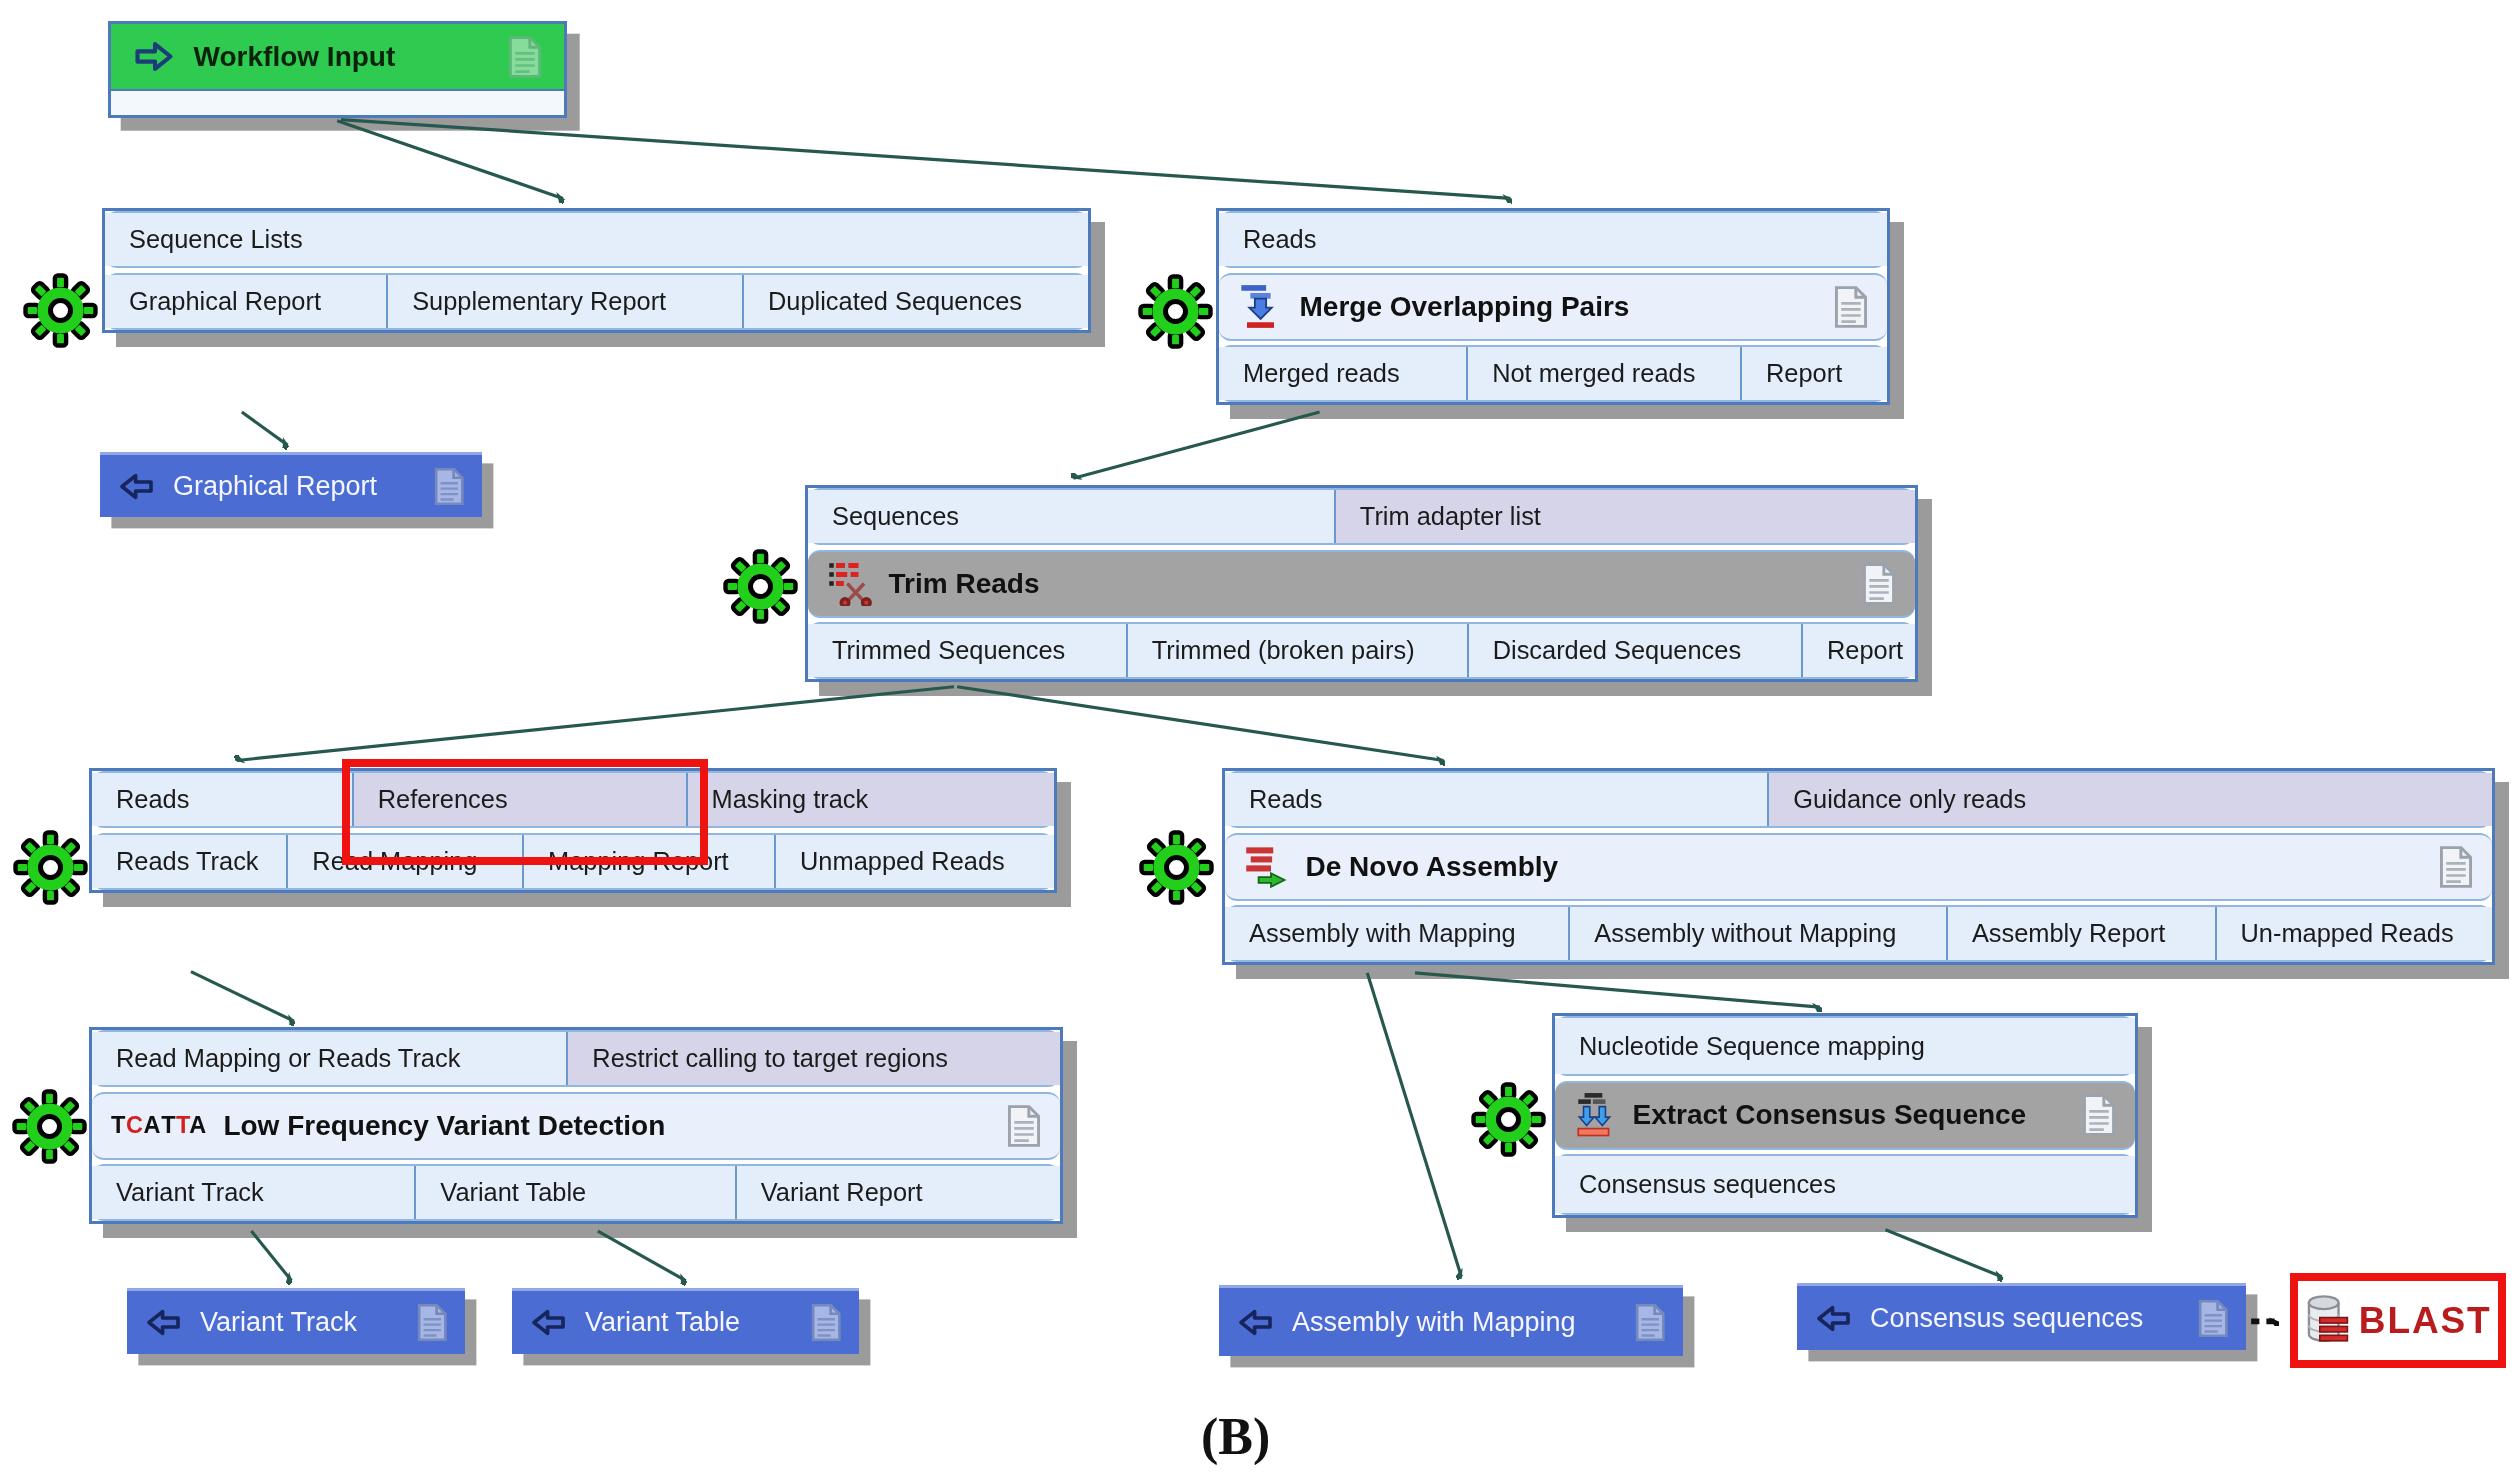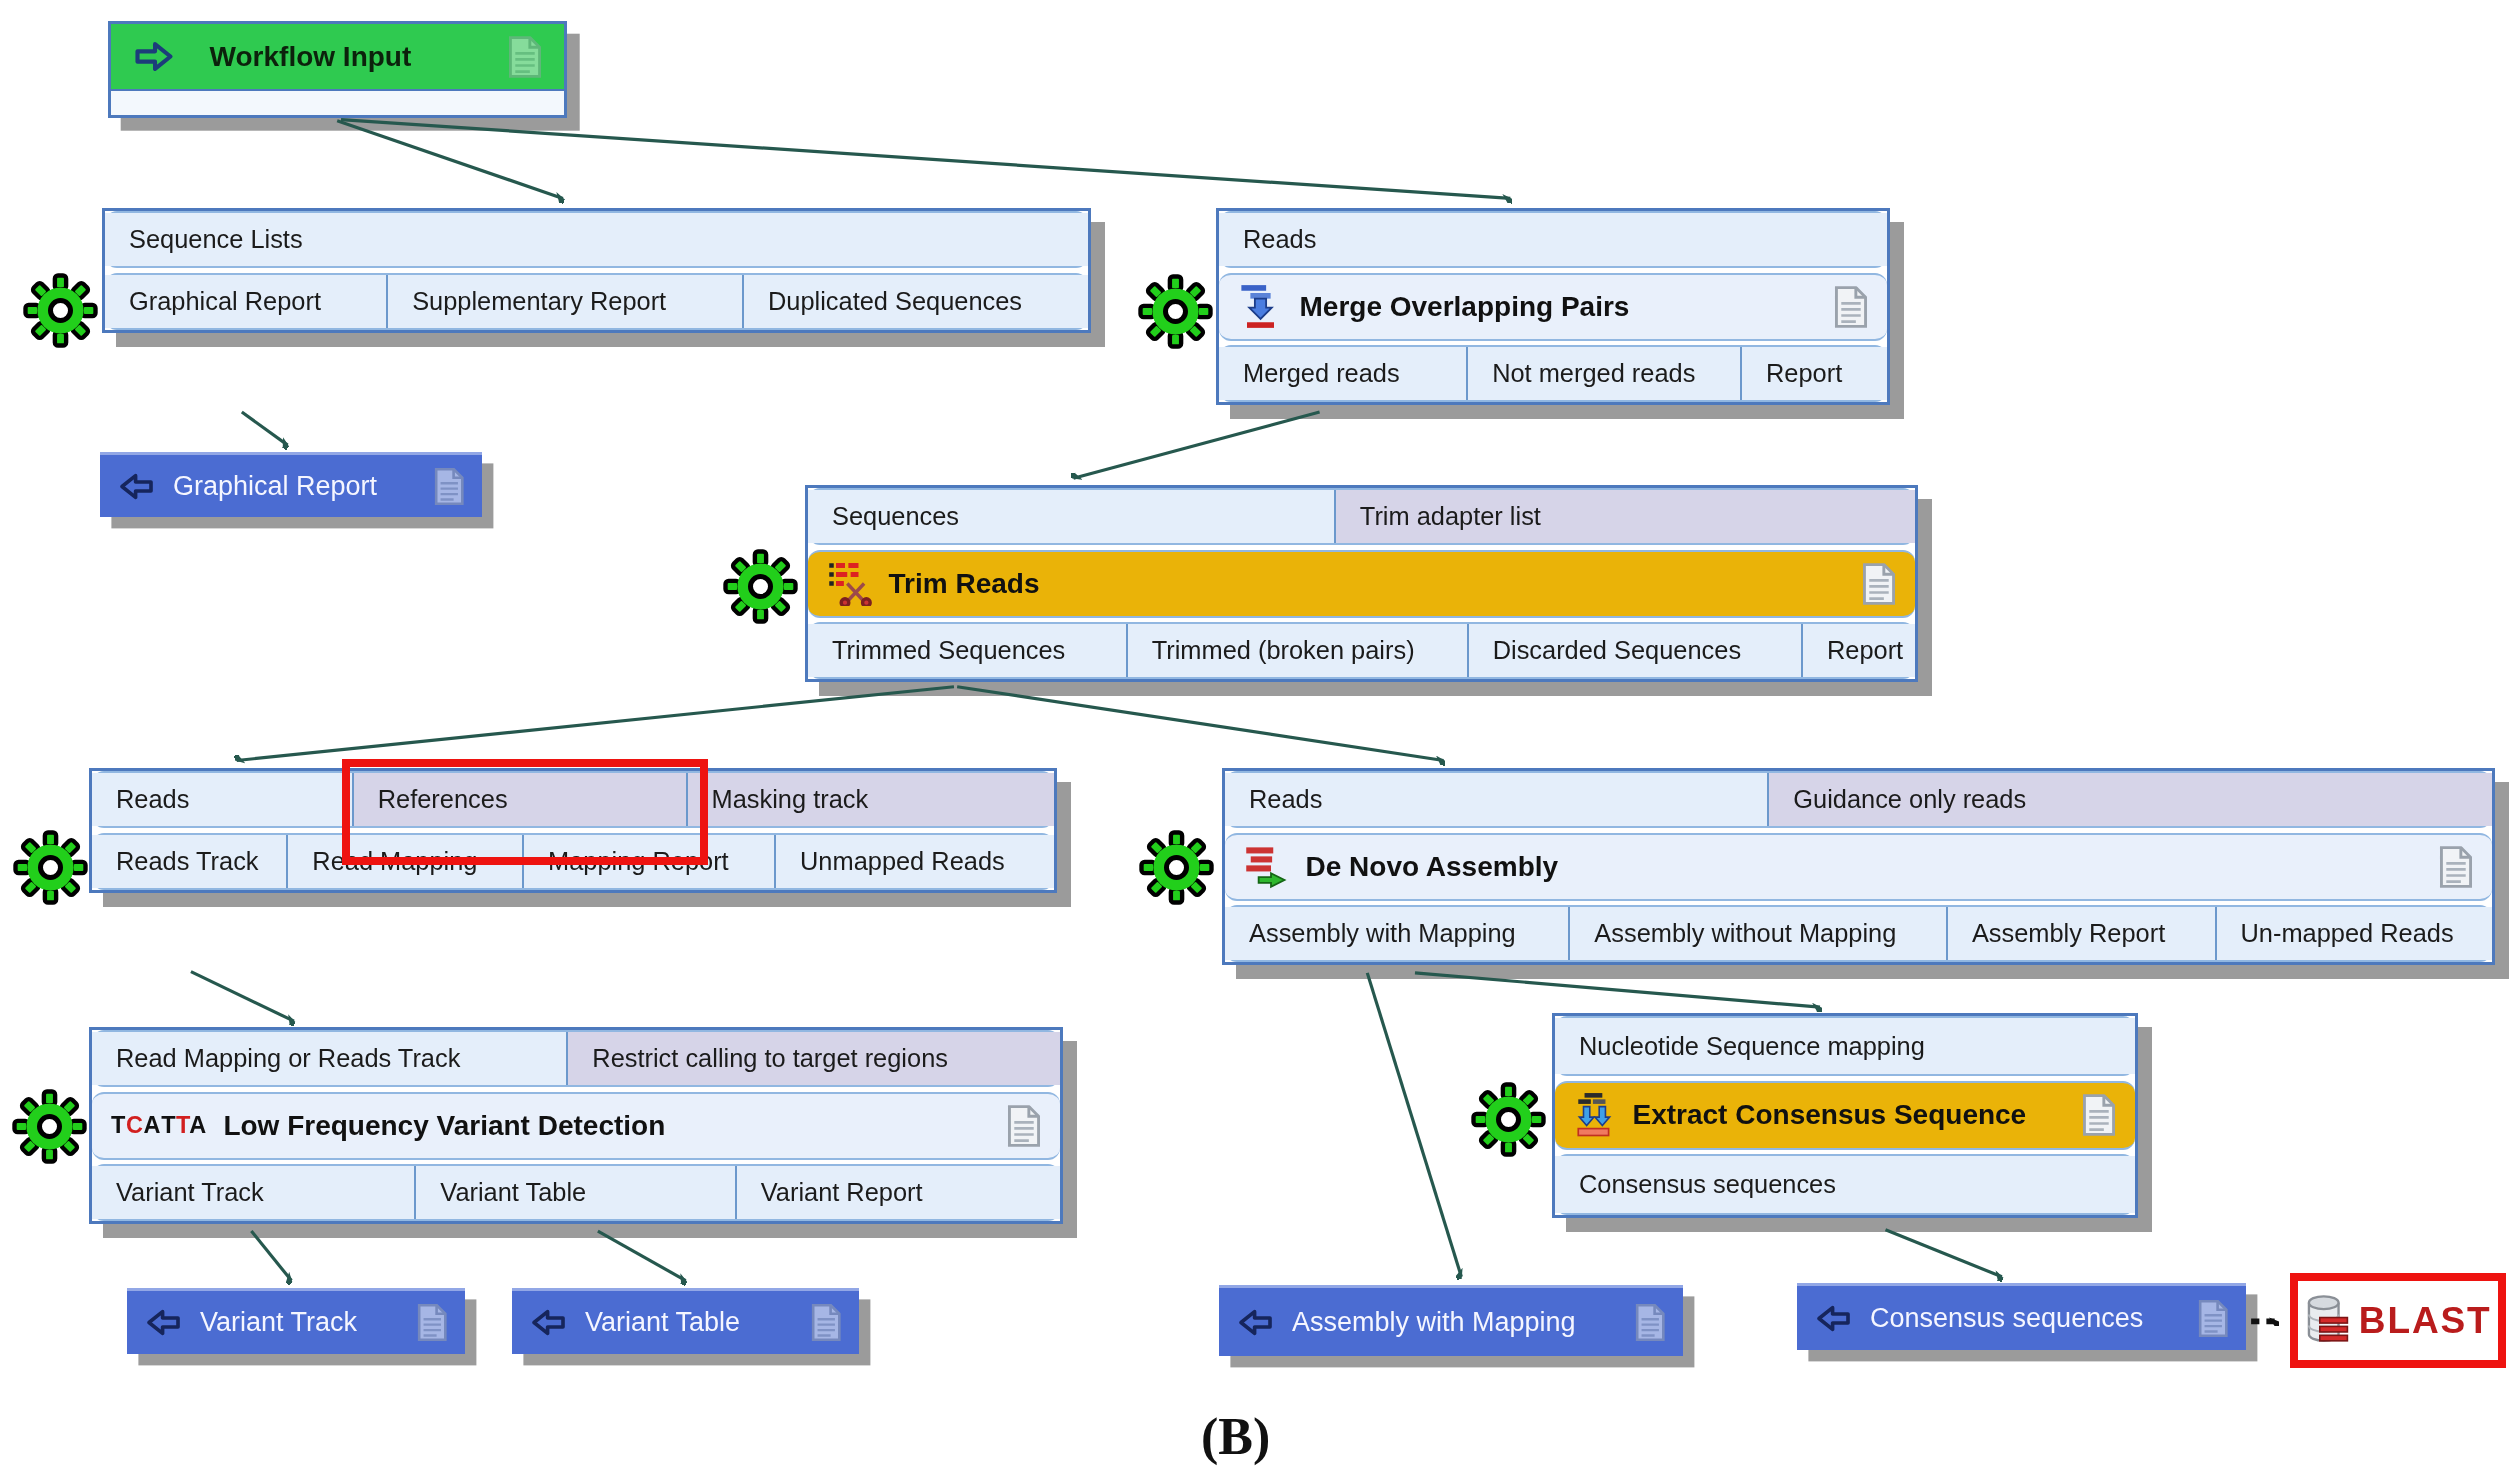--- a/index.html
+++ b/index.html
@@ -11,34 +11,34 @@
         box-shadow:14px 14px 0 #9b9b9b;display:flex;flex-direction:column;gap:4.5px;z-index:10;}
   .row{border-top:2.5px solid #91b7e1;border-bottom:2.5px solid #91b7e1;display:flex;align-items:stretch;border-radius:12px;}
   .row-inputs{height:53px;}
   .row-main{height:64px;align-items:center;padding:0 19px;gap:16.5px;}
   .row-outputs{height:53px;}
   .cell{display:flex;align-items:center;padding-left:24px;font-size:25.4px;color:#1b1b1b;
         background:#e4eefa;box-sizing:border-box;overflow:hidden;white-space:nowrap;}
   .cell + .cell{border-left:2.5px solid #6b98cc;}
   .cell.cfg{background:#d6d4e8;}
   .main-blue{background:#e9f0fb;}
-  .main-purple{background:#eab308;}
+  .main-purple{background:#a3a3a3;}
   .step-title{font-size:28px;font-weight:bold;color:#111;white-space:nowrap;}
   .doc{margin-left:auto;flex:0 0 auto;}
   .stepicon{flex:0 0 auto;}
 
   
   .red-frame{position:absolute;border:8.3px solid #ee1310;z-index:40;pointer-events:none;}
 
   
   .winput{position:absolute;left:108px;top:21px;width:453px;border:3.2px solid #4d79bd;
           box-shadow:12.7px 12.7px 0 #9b9b9b;z-index:10;}
   .wi-head{height:65px;background:#2fca50;display:flex;align-items:center;gap:19px;
            padding:0 21.6px;border-bottom:2.5px solid #4d79bd;}
-  .wi-title{font-size:28px;font-weight:bold;color:#0c220c;margin-left:16px;}
+  .wi-title{font-size:28px;font-weight:bold;color:#0c220c;}
   .wi-strip{height:24px;background:#f3f8fd;}
 
   
   .result{position:absolute;background:#4b6cd2;border-top:3.8px solid #92a7e6;
           box-shadow:11.4px 11.4px 0 #9b9b9b;display:flex;align-items:center;gap:18px;
           padding:0 18px;z-index:10;box-sizing:border-box;}
   .result-label{color:#f5f6ff;font-size:27px;white-space:nowrap;}
   .result .doc{opacity:.55;}
 
   

